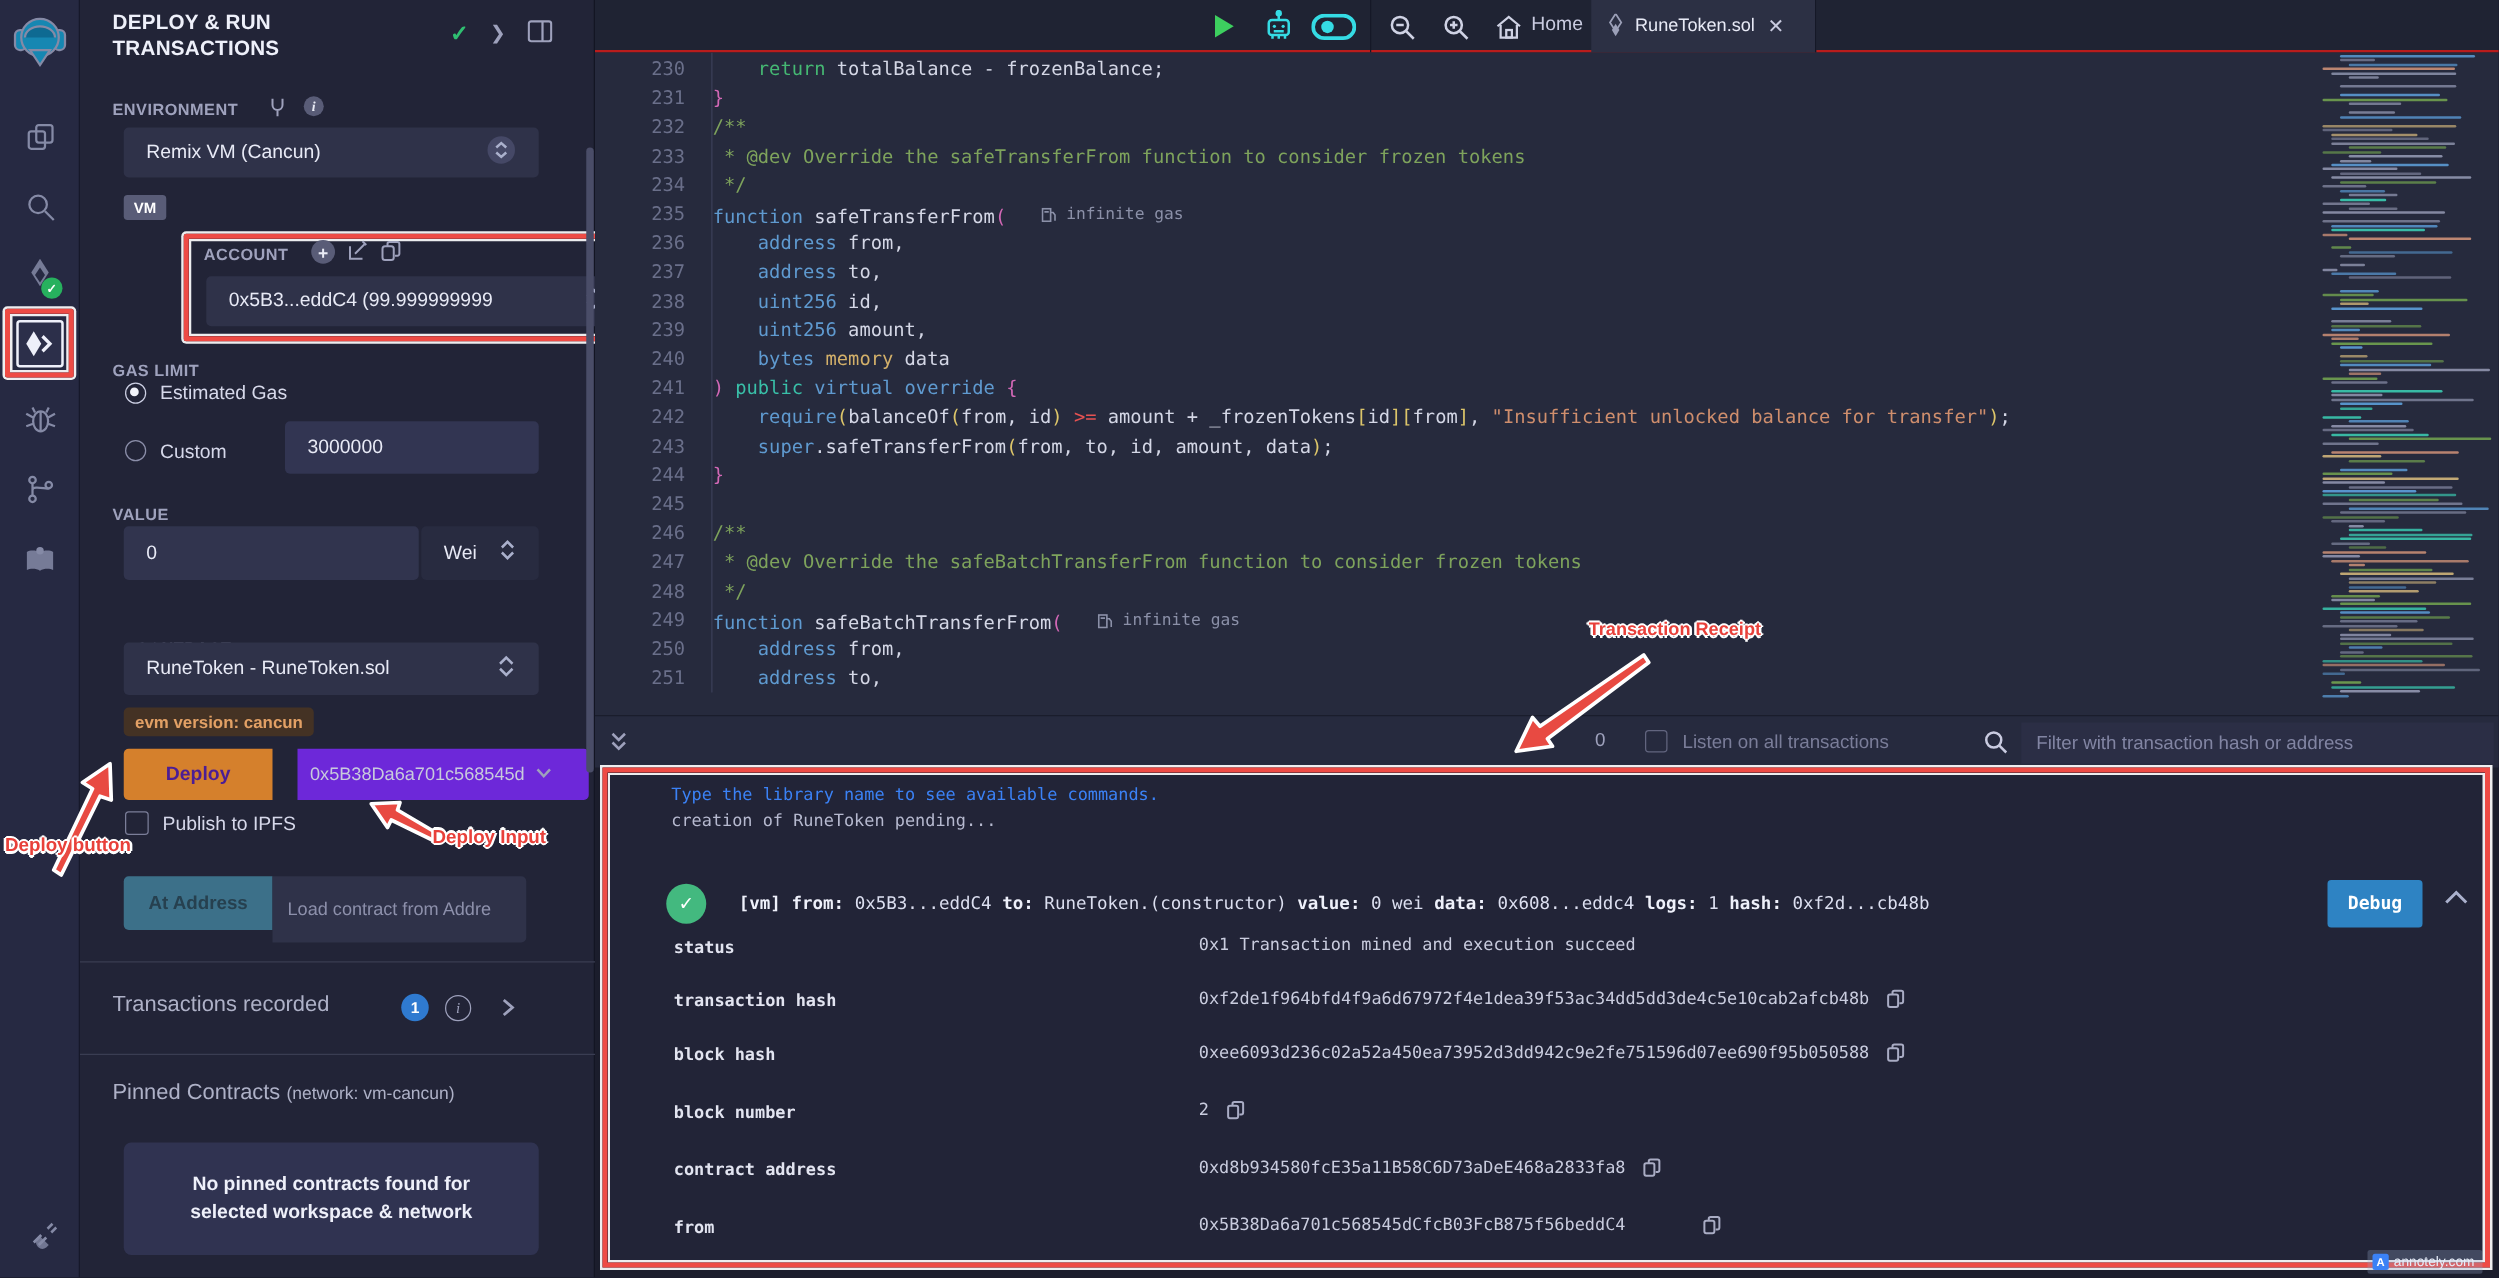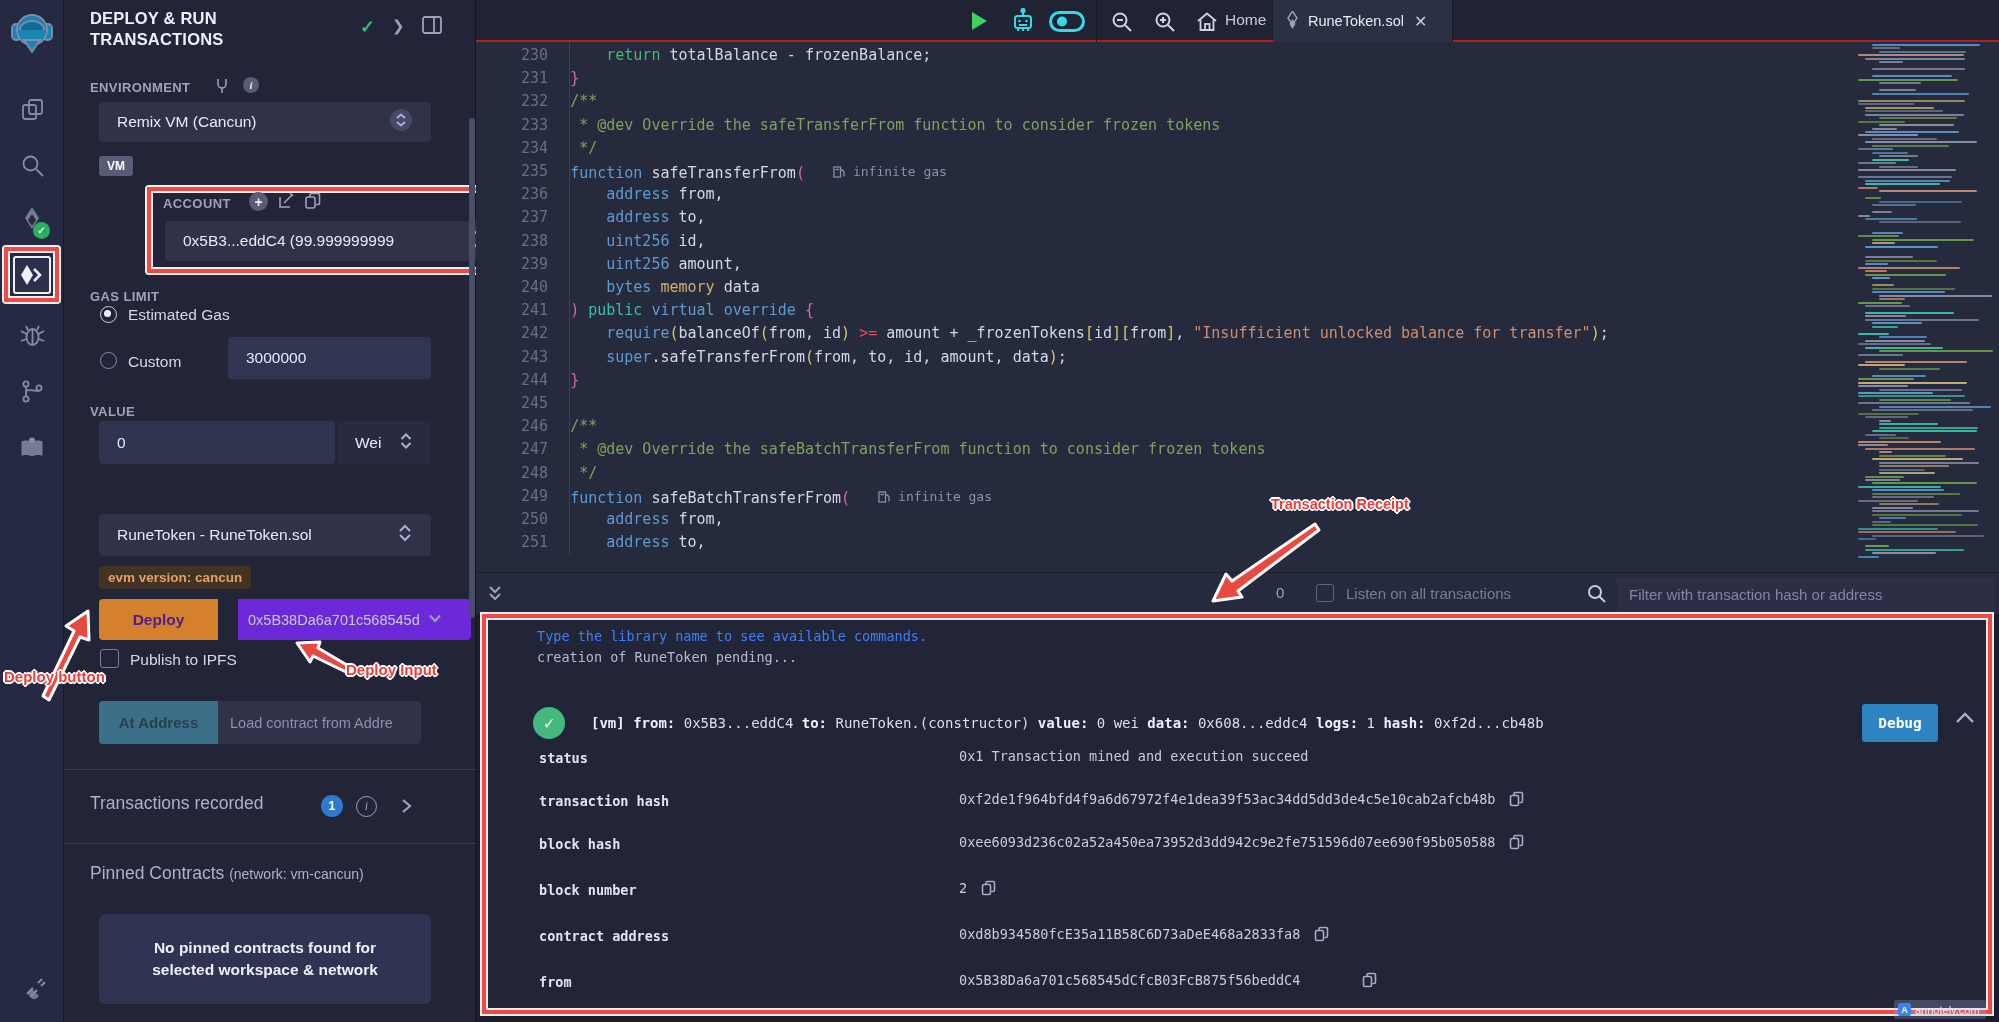--- a/index.html
+++ b/index.html
@@ -28,21 +28,21 @@
   .radio { position:absolute; width:17px; height:17px; border:1.6px solid #8b8ea9; border-radius:50%; }
   .radio.on { border-color:#cdd0e4; }
   .radio.on::after { content:""; position:absolute; left:3px; top:3px; width:7px; height:7px; background:#f2f3fa; border-radius:50%; }
   .radio-label { position:absolute; color:#d6d8ea; font-size:15.5px; }
   .evm-badge { position:absolute; left:35px; top:566px; background:#443224; color:#e2a065; font-size:13.5px; font-weight:bold; padding:4px 9px; border-radius:4px; }
   .btn-deploy { position:absolute; left:35px; top:599px; width:119px; height:41px; background:#d5802c; border:none; border-radius:4px 0 0 4px; color:#4c1d95; font-size:15.5px; font-weight:bold; }
   .deploy-input { position:absolute; left:154px; top:599px; width:233px; height:41px; background:#6d28d9; border-radius:0 4px 4px 0; color:#c8cadc; font-size:14.5px; display:flex; align-items:center; padding:0 10px; overflow:hidden; white-space:nowrap;margin-left:20px; }
   .chk { position:absolute; width:19px; height:19px; border:1.4px solid #7b7e99; border-radius:3px; background:transparent; }
   .chk-label { position:absolute; color:#d6d8ea; font-size:15.5px; }
   .btn-ataddr { position:absolute; left:35px; top:701px; width:119px; height:43px; background:#3c7089; border:none; border-radius:4px 0 0 4px; color:#26404f; font-size:15px; font-weight:bold; }
-  .load-input { position:absolute; left:154px; top:701px; width:203px; height:43px; background:#2f3249; border-radius:0 4px 4px 0; color:#8d90ab; font-size:14.5px; display:flex; align-items:center; padding:0 12px; overflow:hidden; white-space:nowrap; }
+  .load-input { position:absolute; left:154px; top:701px; width:203px; height:53px; background:#2f3249; border-radius:0 4px 4px 0; color:#8d90ab; font-size:14.5px; display:flex; align-items:center; padding:0 12px; overflow:hidden; white-space:nowrap; }
   .divider { position:absolute; left:0; width:412px; height:1px; background:#3a3d52; }
   .list-head { position:absolute; color:#aeb1c7; font-size:17.5px; }
   .count-badge { position:absolute; width:22px; height:22px; background:#2f7ad0; border-radius:50%; color:#fff; font-size:12.5px; font-weight:bold; display:flex; align-items:center; justify-content:center; }
   .info-circ { position:absolute; width:21px; height:21px; border:1.4px solid #9ea1bc; border-radius:50%; color:#9ea1bc; font-size:12px; font-style:italic; font-family:"Liberation Serif", serif; display:flex; align-items:center; justify-content:center; }
   .pinned-box { position:absolute; left:35px; top:914px; width:332px; height:90px; background:#303351; border-radius:6px; color:#eef0fa; font-size:15.5px; font-weight:bold; display:flex; flex-direction:column; align-items:center; justify-content:center; line-height:22px; }
   #side-scroll { position:absolute; left:405px; top:118px; width:6px; height:500px; background:#4a4d68; border-radius:3px; }
   .mini-ico svg { stroke:#9ea1bc; stroke-width:1.6; fill:none; }
   .plus-circ { position:absolute; width:19px; height:19px; background:#595c77; border-radius:50%; color:#e9ebf5; font-size:14px; display:flex; align-items:center; justify-content:center; font-weight:bold; }
 
   

